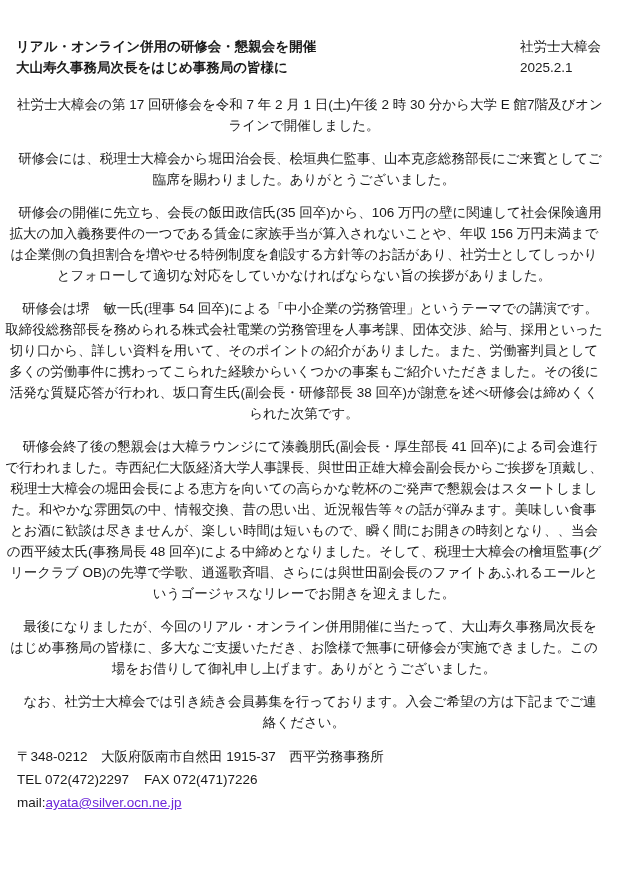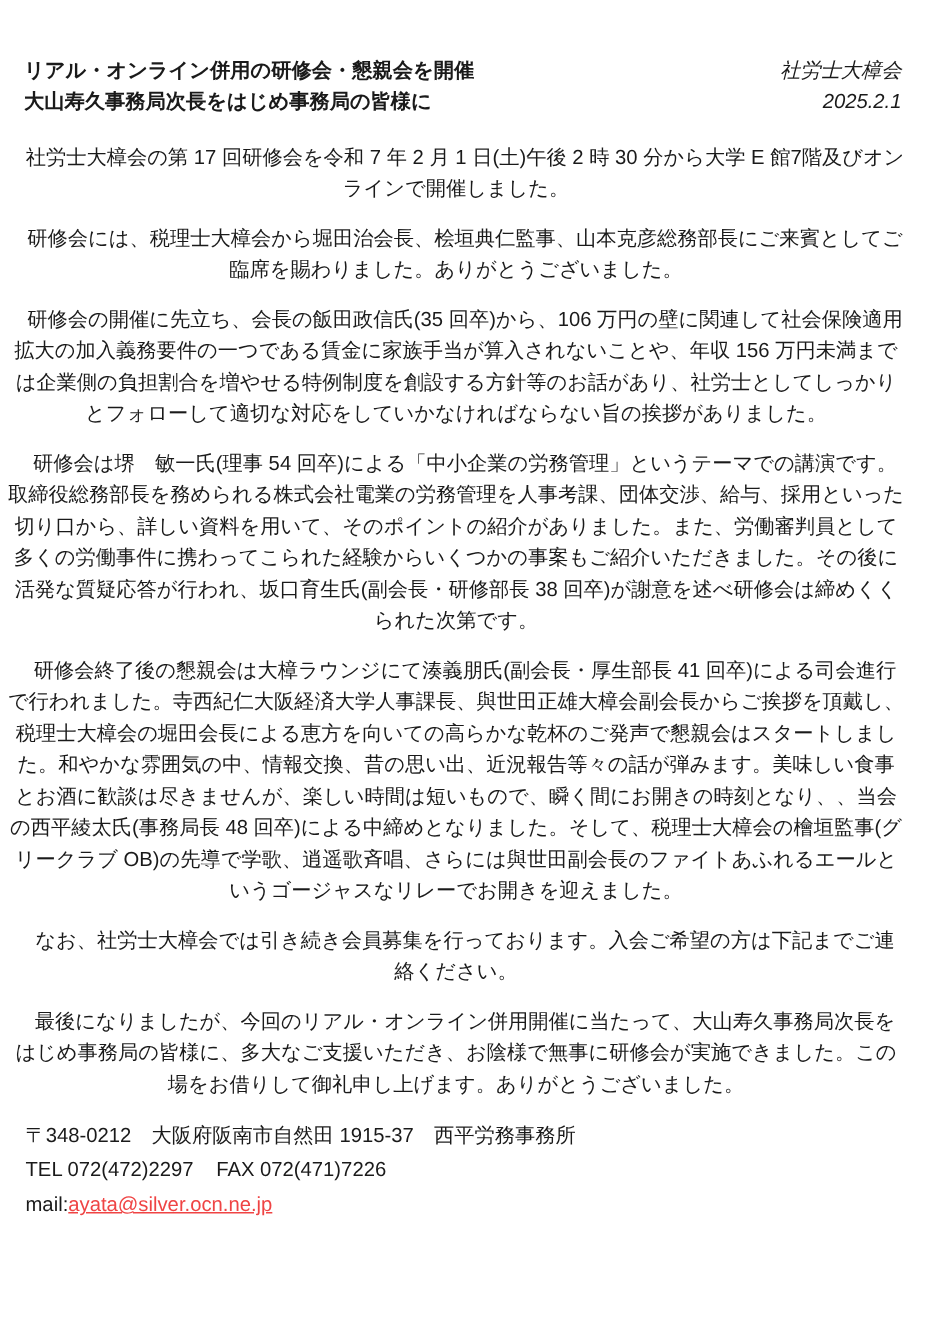--- a/index.html
+++ b/index.html
@@ -27,37 +27,35 @@
     margin-bottom: 16px;
   }
   .headline {
     font-weight: 700;
     padding-left: 11px;
   }
   .headline div {
     white-space: nowrap;
   }
   .header-meta {
-    text-align: right;
     padding-right: 2px;
     white-space: nowrap;
-    font-style: italic;
   }
   p.body-para {
     margin: 0 0 12px 0;
     text-indent: 12px;
     text-align: center;
   }
   .contact {
     padding-left: 12px;
     line-height: 23px;
     margin-top: 2px;
   }
   .email-link {
-    color: #ef4444;
+    color: #6d28d9;
     text-decoration: underline;
     cursor: pointer;
   }
   .signature {
     text-align: right;
     margin-top: 25px;
     padding-right: 18px;
   }
 </style>
 </head>
@@ -79,23 +77,23 @@
   <p class="body-para">社労士大樟会の第 17 回研修会を令和 7 年 2 月 1 日(土)午後 2 時 30 分から大学 E 館7階及びオンラインで開催しました。</p>
 
   <p class="body-para">研修会には、税理士大樟会から堀田治会長、桧垣典仁監事、山本克彦総務部長にご来賓としてご臨席を賜わりました。ありがとうございました。</p>
 
   <p class="body-para">研修会の開催に先立ち、会長の飯田政信氏(35 回卒)から、106 万円の壁に関連して社会保険適用拡大の加入義務要件の一つである賃金に家族手当が算入されないことや、年収 156 万円未満までは企業側の負担割合を増やせる特例制度を創設する方針等のお話があり、社労士としてしっかりとフォローして適切な対応をしていかなければならない旨の挨拶がありました。</p>
 
   <p class="body-para">研修会は堺　敏一氏(理事 54 回卒)による「中小企業の労務管理」というテーマでの講演です。取締役総務部長を務められる株式会社電業の労務管理を人事考課、団体交渉、給与、採用といった切り口から、詳しい資料を用いて、そのポイントの紹介がありました。また、労働審判員として多くの労働事件に携わってこられた経験からいくつかの事案もご紹介いただきました。その後に活発な質疑応答が行われ、坂口育生氏(副会長・研修部長 38 回卒)が謝意を述べ研修会は締めくくられた次第です。</p>
 
   <p class="body-para">研修会終了後の懇親会は大樟ラウンジにて湊義朋氏(副会長・厚生部長 41 回卒)による司会進行で行われました。寺西紀仁大阪経済大学人事課長、與世田正雄大樟会副会長からご挨拶を頂戴し、税理士大樟会の堀田会長による恵方を向いての高らかな乾杯のご発声で懇親会はスタートしました。和やかな雰囲気の中、情報交換、昔の思い出、近況報告等々の話が弾みます。美味しい食事とお酒に歓談は尽きませんが、楽しい時間は短いもので、瞬く間にお開きの時刻となり、、当会の西平綾太氏(事務局長 48 回卒)による中締めとなりました。そして、税理士大樟会の檜垣監事(グリークラブ OB)の先導で学歌、逍遥歌斉唱、さらには與世田副会長のファイトあふれるエールというゴージャスなリレーでお開きを迎えました。</p>
 
+  <p class="body-para">最後になりましたが、今回のリアル・オンライン併用開催に当たって、大山寿久事務局次長をはじめ事務局の皆様に、多大なご支援いただき、お陰様で無事に研修会が実施できました。この場をお借りして御礼申し上げます。ありがとうございました。</p>
+
   <p class="body-para">なお、社労士大樟会では引き続き会員募集を行っております。入会ご希望の方は下記までご連絡ください。</p>
-
-  <p class="body-para">最後になりましたが、今回のリアル・オンライン併用開催に当たって、大山寿久事務局次長をはじめ事務局の皆様に、多大なご支援いただき、お陰様で無事に研修会が実施できました。この場をお借りして御礼申し上げます。ありがとうございました。</p>
 
   <div class="contact">
     <div>〒348-0212　大阪府阪南市自然田 1915-37　西平労務事務所</div>
     <div><span>TEL 072(472)2297</span><span>&nbsp;&nbsp;&nbsp;&nbsp;</span><span>FAX 072(471)7226</span></div>
     <div><span>mail:</span><a class="email-link">ayata@silver.ocn.ne.jp</a></div>
   </div>
 
   <div class="signature">事務局長　西平　綾太(48 回)</div>
 
 </div>

